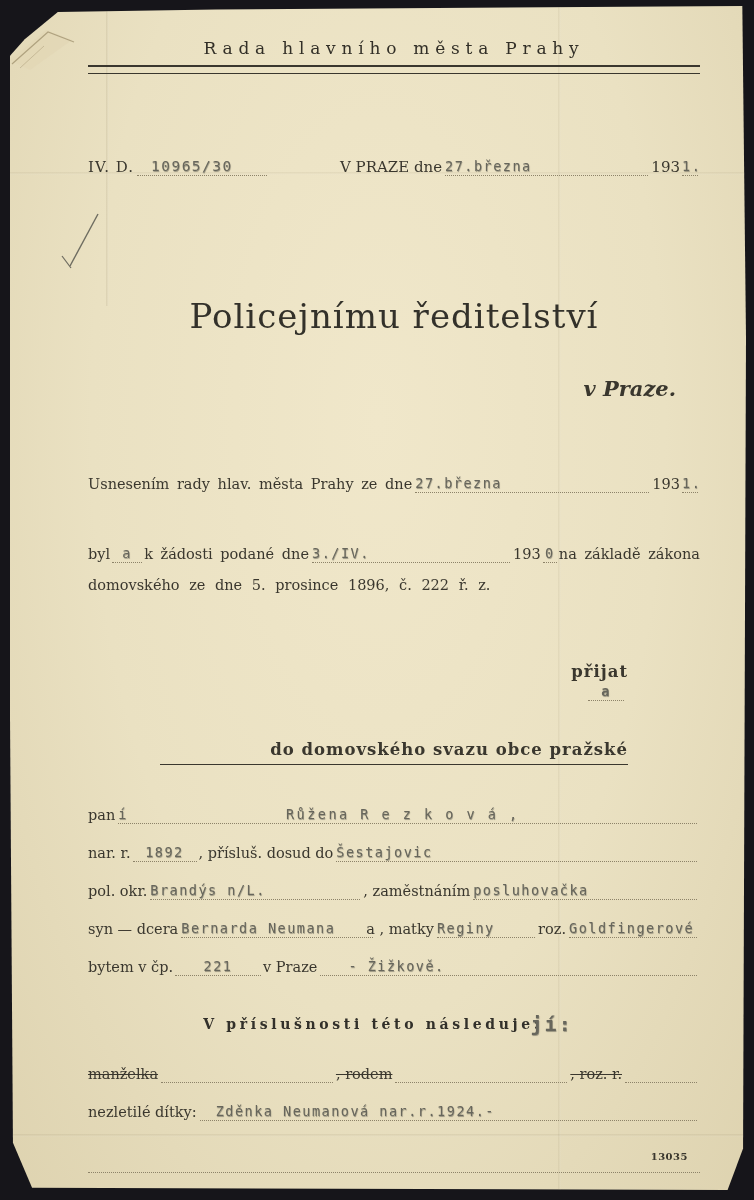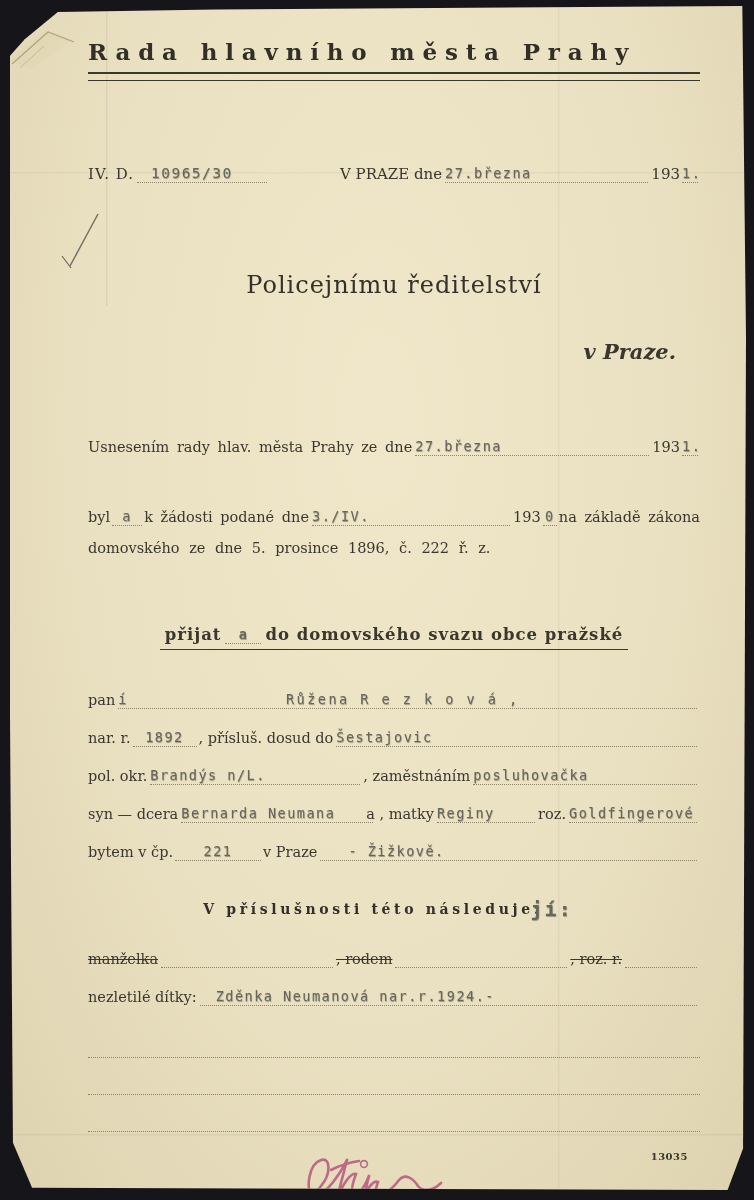--- a/index.html
+++ b/index.html
@@ -25,44 +25,44 @@
 
   .content{position:absolute;left:0;top:0;width:100%;height:100%;
     padding:0 46px 0 78px;box-sizing:border-box;color:#3a372e;}
   .typed{
     font-family:"DejaVu Sans Mono", monospace;
     color:#67665c;font-size:13.5px;letter-spacing:1.5px;
     text-shadow:0.5px 0.5px 0.7px rgba(95,92,80,.55);
     white-space:nowrap;
   }
 
-  .doc-header{margin-top:32px;text-align:left;font-size:23px;font-weight:bold;
+  .doc-header{margin-top:32px;text-align:center;font-size:17px;font-weight:normal;
     letter-spacing:.34em;color:#322f27;}
   .rule{margin-top:7px;height:6px;border-top:2.5px solid #3a372e;border-bottom:1px solid #3a372e;}
 
   .row{display:flex;align-items:flex-end;font-size:14.5px;line-height:1.15;}
   .fill{flex:1;border-bottom:1px dotted #8d8369;margin:0 3px;min-height:17px;}
   .fill.left{text-align:left;}
   .fill .typed{display:inline-block;margin-bottom:-3px;}
   .fill-short{border-bottom:1px dotted #8d8369;margin:0 2px;min-height:17px;text-align:center;}
   .lbl{white-space:nowrap;margin-top:39px;}
 
   .refline{margin-top:46px;font-size:15px;}
   .refline .reflabel{letter-spacing:1px;}
 
-  .title{margin-top:88px;text-align:center;font-size:24px;color:#33312a;letter-spacing:1px;font-weight:500;}
+  .title{margin-top:120px;text-align:center;font-size:34px;color:#33312a;letter-spacing:1px;font-weight:500;}
   .subtitle{margin-top:40px;text-align:right;font-size:21px;font-weight:bold;padding-right:24px;font-style:italic;}
 
   .para{margin-top:36px;font-size:14.5px;word-spacing:3px;}
   .para .row{margin-bottom:14px;}
   .para .plain{margin-top:2px;word-spacing:5px;}
 
   .accept{margin:30px auto 0;width:468px;text-align:center;font-size:16.5px;font-weight:bold;
     letter-spacing:1px;border-bottom:1.6px solid #3a372e;padding-bottom:5px;
-    display:flex;align-items:flex-end;justify-content:center;}
+    display:flex;align-items:flex-end;justify-content:center;flex-direction:column;}
   .accept .gap{width:36px;border-bottom:1px dotted #8d8369;margin:0 4px;}
   .accept .gap .typed{display:inline-block;margin-bottom:-3px;}
 
   .fields{margin-top:36px;font-size:14.5px;}
   .fields .row{margin-bottom:15px;height:23px;}
 
   .famhead{margin-top:34px;text-align:center;font-size:14px;font-weight:bold;letter-spacing:.26em;color:#32302a;position:relative;}
   .famhead .typed{letter-spacing:2px;font-size:20px;position:relative;left:-12px;top:2px;}
 
   .spouse{margin-top:26px;}

